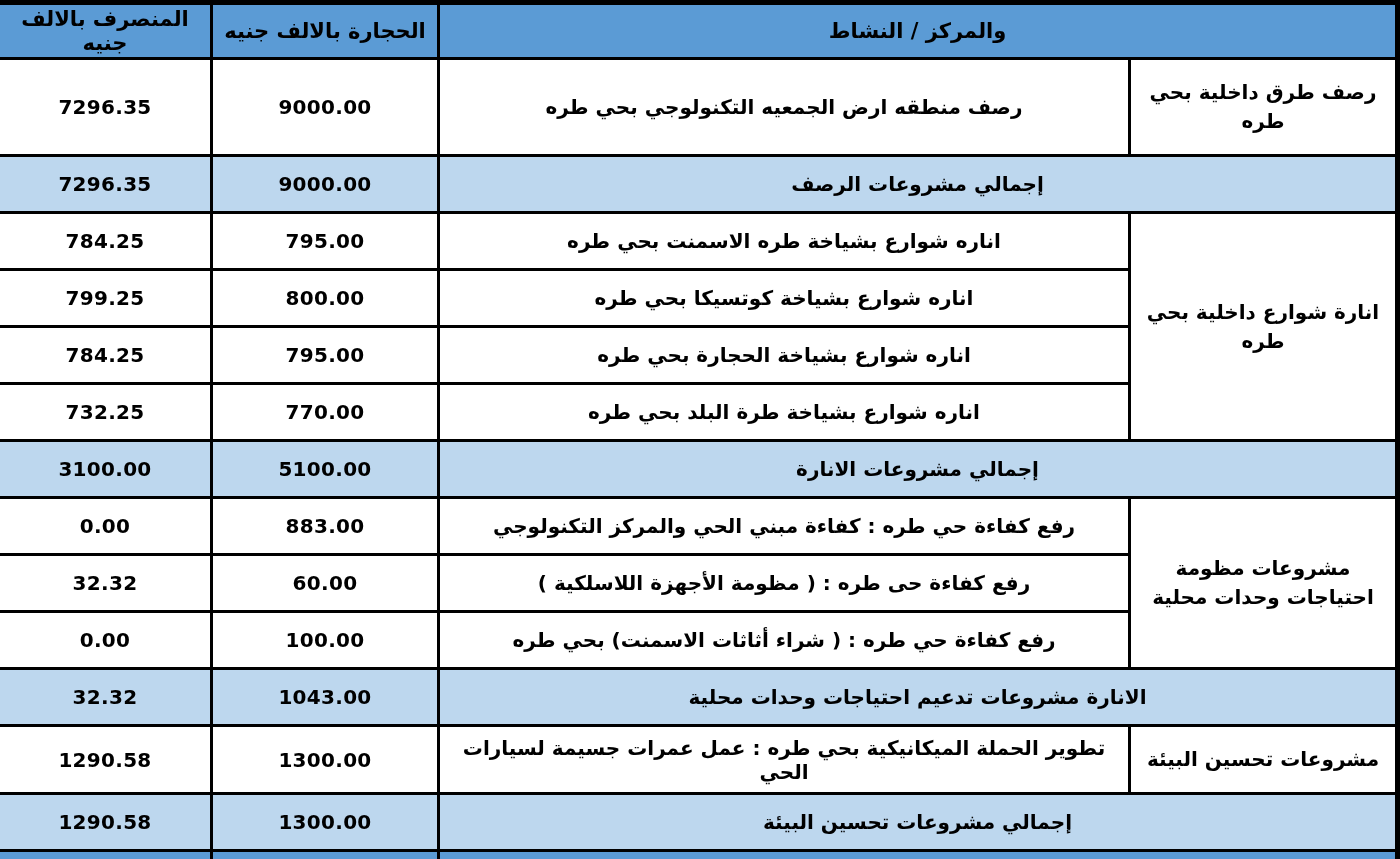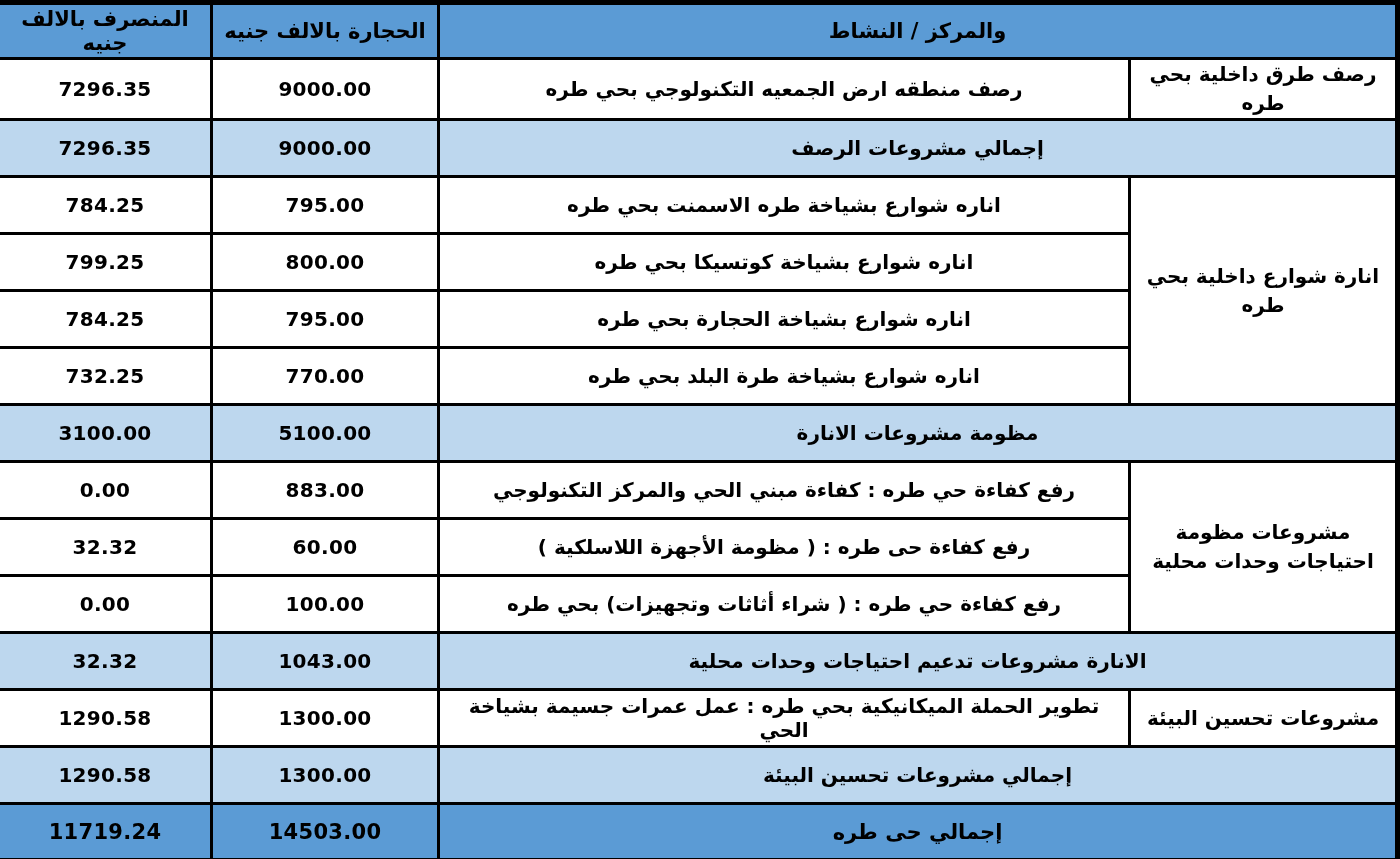--- a/index.html
+++ b/index.html
@@ -31,21 +31,21 @@
   }
   thead tr { height: 56px; }
   tbody tr { height: 57px; }
   thead th {
     background: var(--header-bg, #5b9bd5);
     font-size: 21px;
   }
   tr.item-row td { background: #ffffff; font-size: 20px; }
   tr.total-row td { background: var(--total-bg, #bdd7ee); font-size: 20px; }
   tr.grand-row td { background: var(--grand-bg, #5b9bd5); font-size: 21px; }
-  td.category { font-size: 20px; line-height: 1.45; padding: 0 6px; }
+  td.category { font-size: 20px; line-height: 1.45; padding: 18px 6px; }
   td.num { font-size: 21px; letter-spacing: 0.3px; }
 </style>
 </head>
 <body>
 
 <table class="budget">
   <colgroup>
     <col class="c-category">
     <col class="c-activity">
     <col class="c-credit">
@@ -87,50 +87,50 @@
       <td class="activity">اناره شوارع بشياخة الحجارة بحي طره</td>
       <td class="num">795.00</td>
       <td class="num">784.25</td>
     </tr>
     <tr class="item-row">
       <td class="activity">اناره شوارع بشياخة طرة البلد  بحي طره</td>
       <td class="num">770.00</td>
       <td class="num">732.25</td>
     </tr>
     <tr class="total-row">
-      <td colspan="2">مظومة مشروعات الانارة</td>
+      <td colspan="2">إجمالي مشروعات الانارة</td>
       <td class="num">5100.00</td>
       <td class="num">3100.00</td>
     </tr>
 
     <tr class="item-row">
       <td class="category" rowspan="3">مشروعات مظومة احتياجات وحدات محلية</td>
       <td class="activity">رفع كفاءة حي طره : كفاءة مبني  الحي والمركز التكنولوجي</td>
       <td class="num">883.00</td>
       <td class="num">0.00</td>
     </tr>
     <tr class="item-row">
       <td class="activity">رفع كفاءة حى طره : ( مظومة الأجهزة اللاسلكية )</td>
       <td class="num">60.00</td>
       <td class="num">32.32</td>
     </tr>
     <tr class="item-row">
-      <td class="activity">رفع كفاءة حي طره : ( شراء أثاثات وتجهيزات) بحي طره</td>
+      <td class="activity">رفع كفاءة حي طره : ( شراء أثاثات الاسمنت) بحي طره</td>
       <td class="num">100.00</td>
       <td class="num">0.00</td>
     </tr>
     <tr class="total-row">
       <td colspan="2">الانارة مشروعات تدعيم احتياجات وحدات محلية</td>
       <td class="num">1043.00</td>
       <td class="num">32.32</td>
     </tr>
 
     <tr class="item-row">
       <td class="category">مشروعات تحسين البيئة</td>
-      <td class="activity">تطوير الحملة الميكانيكية بحي طره : عمل عمرات جسيمة بشياخة الحي</td>
+      <td class="activity">تطوير الحملة الميكانيكية بحي طره : عمل عمرات جسيمة لسيارات الحي</td>
       <td class="num">1300.00</td>
       <td class="num">1290.58</td>
     </tr>
     <tr class="total-row">
       <td colspan="2">إجمالي مشروعات تحسين البيئة</td>
       <td class="num">1300.00</td>
       <td class="num">1290.58</td>
     </tr>
 
     <tr class="grand-row">

